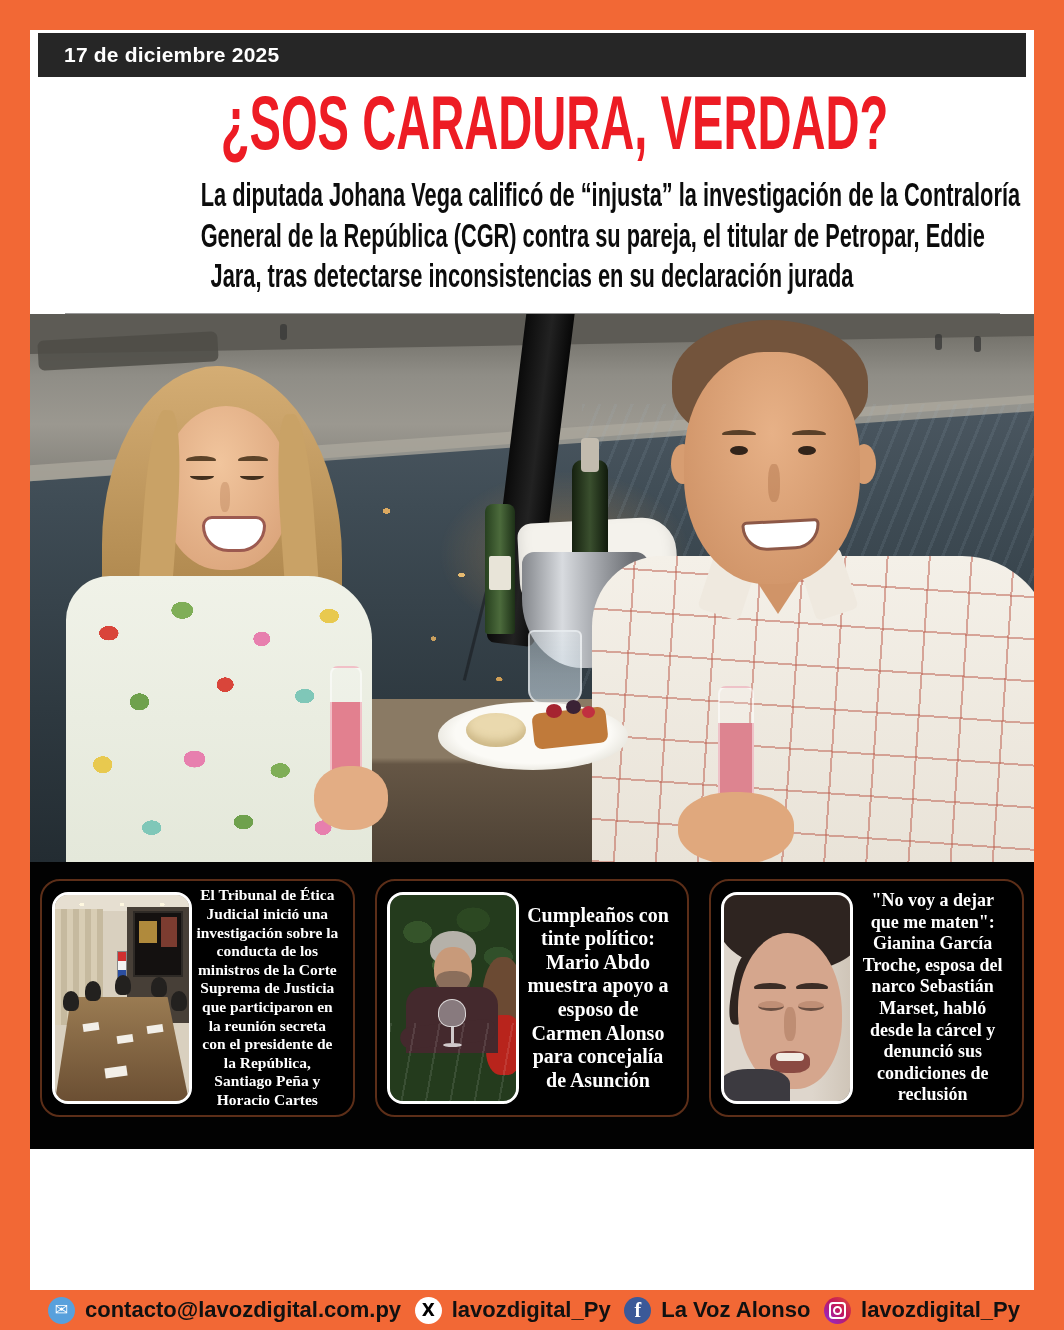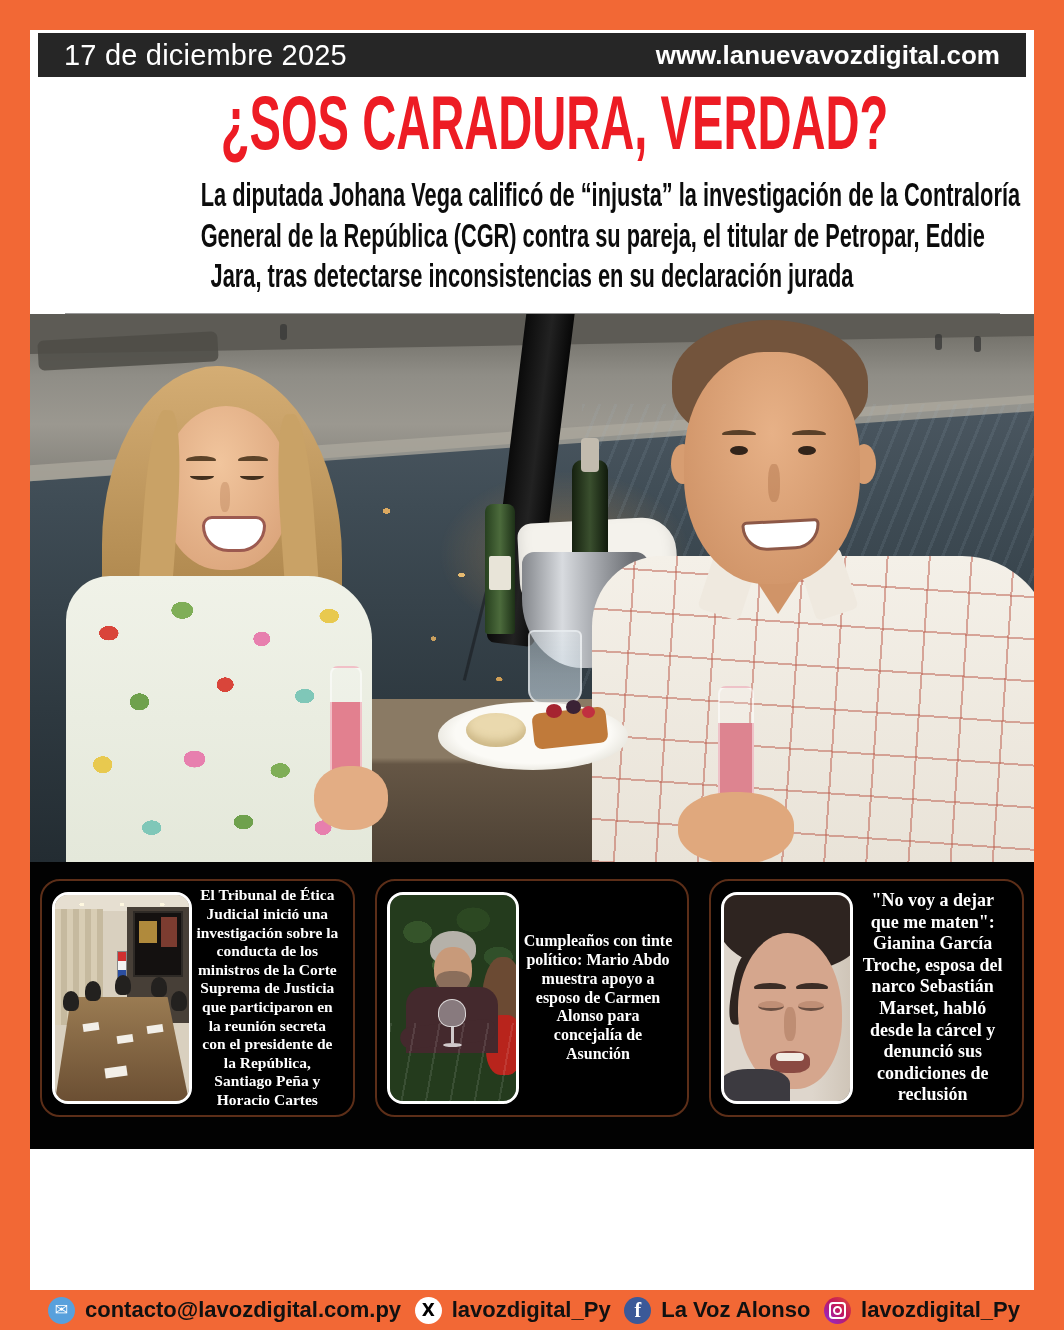--- a/index.html
+++ b/index.html
@@ -13,21 +13,21 @@
   .page {
     position:absolute; left:30px; top:30px; width:1004px; height:1260px;
     background:#ffffff; overflow:hidden;
   }
   
   .topbar {
     margin:3px 8px 0 8px; height:44px; background:#262626;
     display:flex; align-items:center; justify-content:space-between;
     padding:0 26px; color:#fff;
   }
-  .topbar .date { font-size:29px; font-weight:normal; letter-spacing:0.2px; }
+  .topbar .date { font-size:21px; font-weight:bold; letter-spacing:0.2px; }
   .topbar .site { font-size:26px; font-weight:bold; }
   
   .masthead {
     margin:0 8px; height:141px; background:#F26835;
     display:flex; flex-direction:column; align-items:center; justify-content:center;
     color:#fff; font-family:"DejaVu Sans", sans-serif;
   }
   .masthead .l1 { font-size:42px; font-weight:bold; letter-spacing:1px; line-height:1.05; transform:scaleX(0.96); }
   .masthead .l2 { font-size:60px; font-weight:bold; letter-spacing:0.5px; line-height:1.0; transform:scaleX(0.9); }
   
@@ -179,21 +179,21 @@
   .card-photo { flex:0 0 auto; border:3px solid #fff; border-radius:16px; overflow:hidden;
     position:relative; background:#777; }
   .ph { position:relative; width:100%; height:100%; }
   .ph * { position:absolute; }
   .card-text { flex:1; color:#fff; font-family:"Liberation Serif", serif; font-weight:bold;
     text-align:center; padding:0 4px; }
   .card:nth-child(1) .card-photo { width:140px; height:212px; }
   .card:nth-child(2) .card-photo { width:132px; height:212px; }
   .card:nth-child(3) .card-photo { width:132px; height:212px; }
   .t1 { font-size:15.5px; line-height:1.2; }
-  .t2 { font-size:16px; line-height:1.18; }
+  .t2 { font-size:20px; line-height:1.18; }
   .t3 { font-size:18px; line-height:1.2; }
   
   .ph1 { background:#d9d0bf; }
   .c1-ceil { left:0; top:0; width:100%; height:16px; background:#e6dfd1;
     background-image:radial-gradient(4px 3px at 20% 60%, #fff8e0 60%, transparent 61%),
       radial-gradient(4px 3px at 50% 60%, #fff8e0 60%, transparent 61%),
       radial-gradient(4px 3px at 80% 60%, #fff8e0 60%, transparent 61%); }
   .c1-curtain { left:0; top:14px; width:48px; height:116px;
     background:repeating-linear-gradient(90deg,#d8cdb4 0 6px,#c6ba9f 6px 12px); }
   .c1-wallR { right:0; top:12px; width:62px; height:116px; background:#473f37; }
@@ -258,21 +258,20 @@
   .icon.ig::before { content:""; position:absolute; width:13px; height:13px; border:2px solid #fff; border-radius:4px; }
   .icon.ig::after { content:""; position:absolute; width:5px; height:5px; border:2px solid #fff; border-radius:50%; }
 </style>
 </head>
 <body>
 
 <div class="page">
 
   <div class="topbar">
     <span class="date">17 de diciembre 2025</span>
-    <span class="site">www.lanuevavozdigital.com</span>
   </div>
 
 
   <div class="headline-area">
     <div class="headline">¿SOS CARADURA, VERDAD?</div>
     <div class="subhead">
       <div class="line">La diputada Johana Vega calificó de “injusta” la investigación de la Contraloría</div>
       <div class="line">General de la República (CGR) contra su pareja, el titular de Petropar, Eddie</div>
       <div class="line">Jara, tras detectarse inconsistencias en su declaración jurada</div>
     </div>

